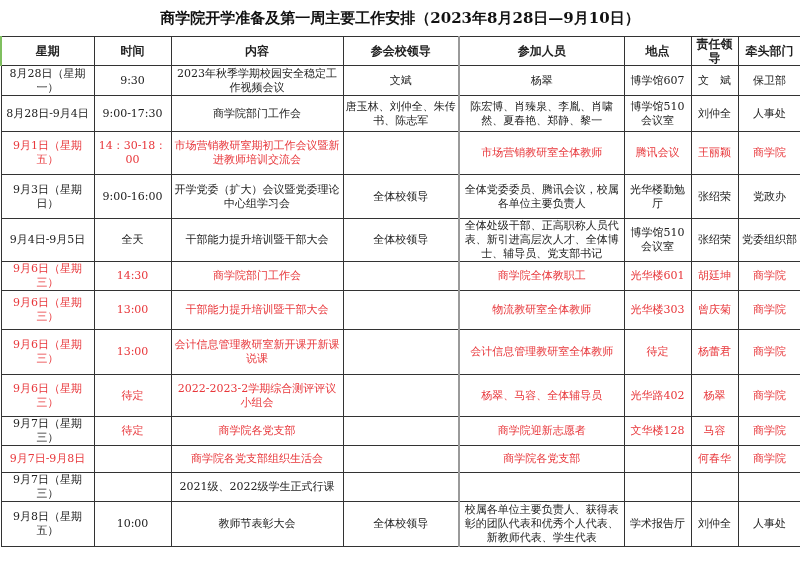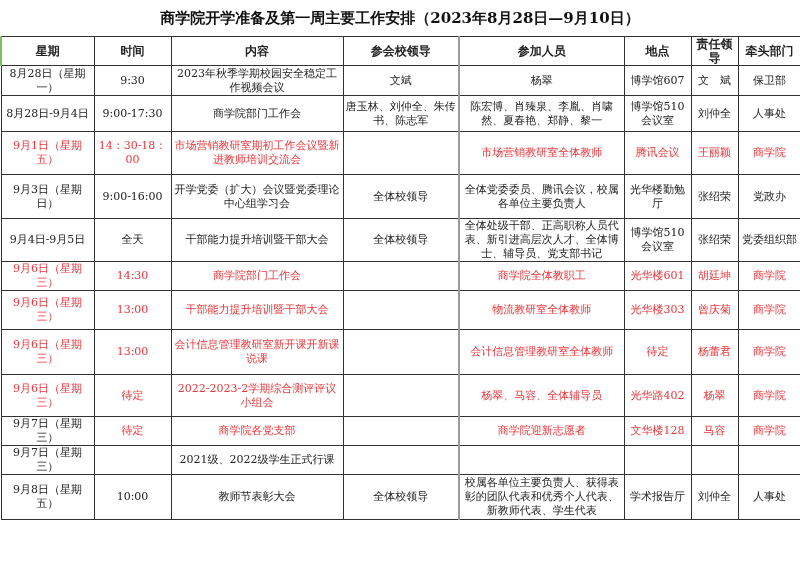--- a/index.html
+++ b/index.html
@@ -149,20 +149,30 @@
       <tr class="red" style="height:27px">
         <td style="color:#222">9月7日（星期三）</td>
         <td>待定</td>
         <td>商学院各党支部</td>
         <td></td>
         <td class="c5">商学院迎新志愿者</td>
         <td>文华楼128</td>
         <td>马容</td>
         <td>商学院</td>
       </tr>
+      <tr class="red" style="height:27px">
+        <td>9月7日-9月8日</td>
+        <td></td>
+        <td>商学院各党支部组织生活会</td>
+        <td></td>
+        <td class="c5">商学院各党支部</td>
+        <td></td>
+        <td>何春华</td>
+        <td>商学院</td>
+      </tr>
       <tr style="height:28px">
         <td>9月7日（星期三）</td>
         <td></td>
         <td>2021级、2022级学生正式行课</td>
         <td></td>
         <td class="c5"></td>
         <td></td>
         <td></td>
         <td></td>
       </tr>

